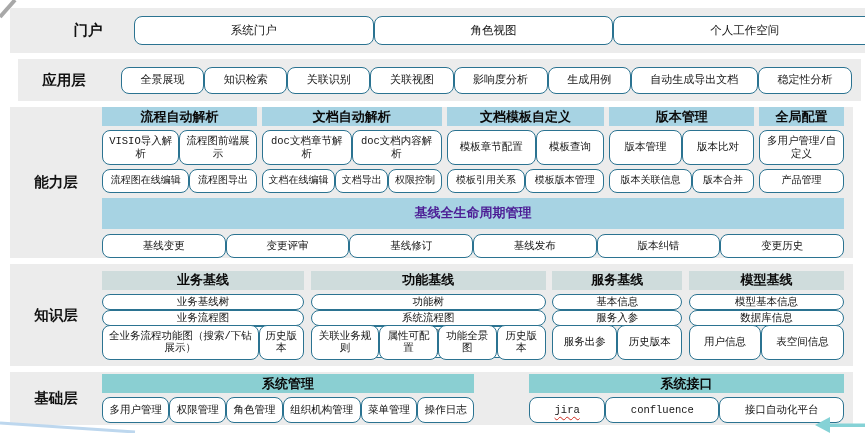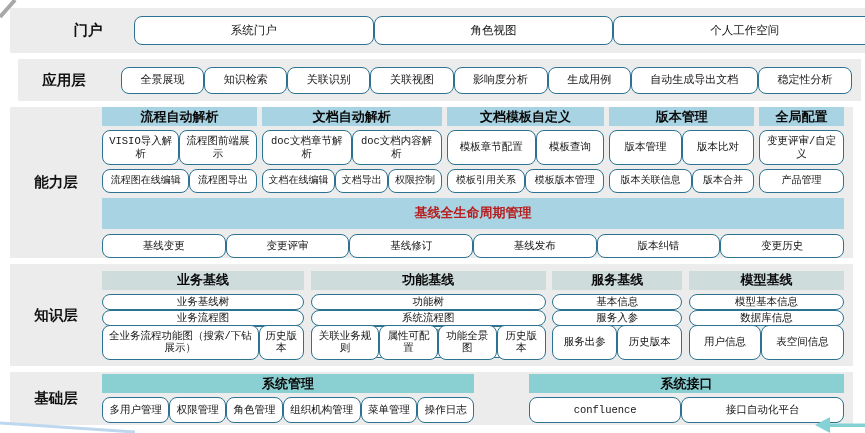--- a/index.html
+++ b/index.html
@@ -26,21 +26,21 @@
   .group{display:flex;flex-direction:column;gap:4px;min-width:0;}
   .group-header{height:19px;display:flex;align-items:center;justify-content:center;
     font-weight:bold;font-size:13px;color:#0a0a0a;}
   .hdr-blue{background:var(--header-blue);}
   .hdr-pale{background:var(--header-pale);}
   .hdr-teal{background:var(--header-teal);}
   .cap-row1{height:35px;}
   .cap-row2{height:24px;}
   .cap-row2 .btn{font-size:10px;}
   .banner{height:33px;display:flex;align-items:center;justify-content:center;
-    font-weight:bold;font-size:13px;background:var(--header-blue);color:#b91c1c;}
+    font-weight:bold;font-size:13px;background:var(--header-blue);color:#4c1d95;}
   .base-row{height:26px;border-radius:12px;}
   .kn-row1{height:27px;flex-direction:column;}
   .kn-row2{height:35px;}
   .fd-row{height:26px;}
   .spell{text-decoration:underline wavy var(--underline-red);text-decoration-thickness:1px;text-underline-offset:3px;}
   .corner-tl{position:absolute;top:0;left:0;}
   .corner-bl{position:absolute;bottom:0;left:0;}
   .arrow-svg{position:absolute;right:0;bottom:-2px;}
 </style>
 </head>
@@ -124,21 +124,21 @@
               <div class="btn">版本比对</div>
             </div>
             <div class="row cap-row2">
               <div class="btn">版本关联信息</div>
               <div class="btn">版本合并</div>
             </div>
           </div>
           <div class="group" style="flex: 0 1 85px; width: 85px;">
             <div class="group-header hdr-blue">全局配置</div>
             <div class="row cap-row1">
-              <div class="btn">变更评审/自定义</div>
+              <div class="btn">多用户管理/自定义</div>
             </div>
             <div class="row cap-row2">
               <div class="btn">产品管理</div>
             </div>
           </div>
         </div>
       <div class="banner">基线全生命周期管理</div>
       <div class="row base-row">
           <div class="btn">基线变更</div>
           <div class="btn">变更评审</div>
@@ -218,20 +218,21 @@
               <div class="btn">权限管理</div>
               <div class="btn">角色管理</div>
               <div class="btn">组织机构管理</div>
               <div class="btn">菜单管理</div>
               <div class="btn">操作日志</div>
             </div>
           </div>
           <div class="group" style="flex: 0 1 315px; width: 315px;">
             <div class="group-header hdr-teal">系统接口</div>
             <div class="row fd-row">
+              <div class="btn spell">jira</div>
               <div class="btn">confluence</div>
               <div class="btn">接口自动化平台</div>
             </div>
           </div>
         </div>
     </div>
   </div>
 
   <svg class="corner-bl" width="140" height="12">
     <line id="bl-line" x1="0" y1="2" x2="135" y2="11" stroke-width="3" stroke="#bdd7ee"></line>

